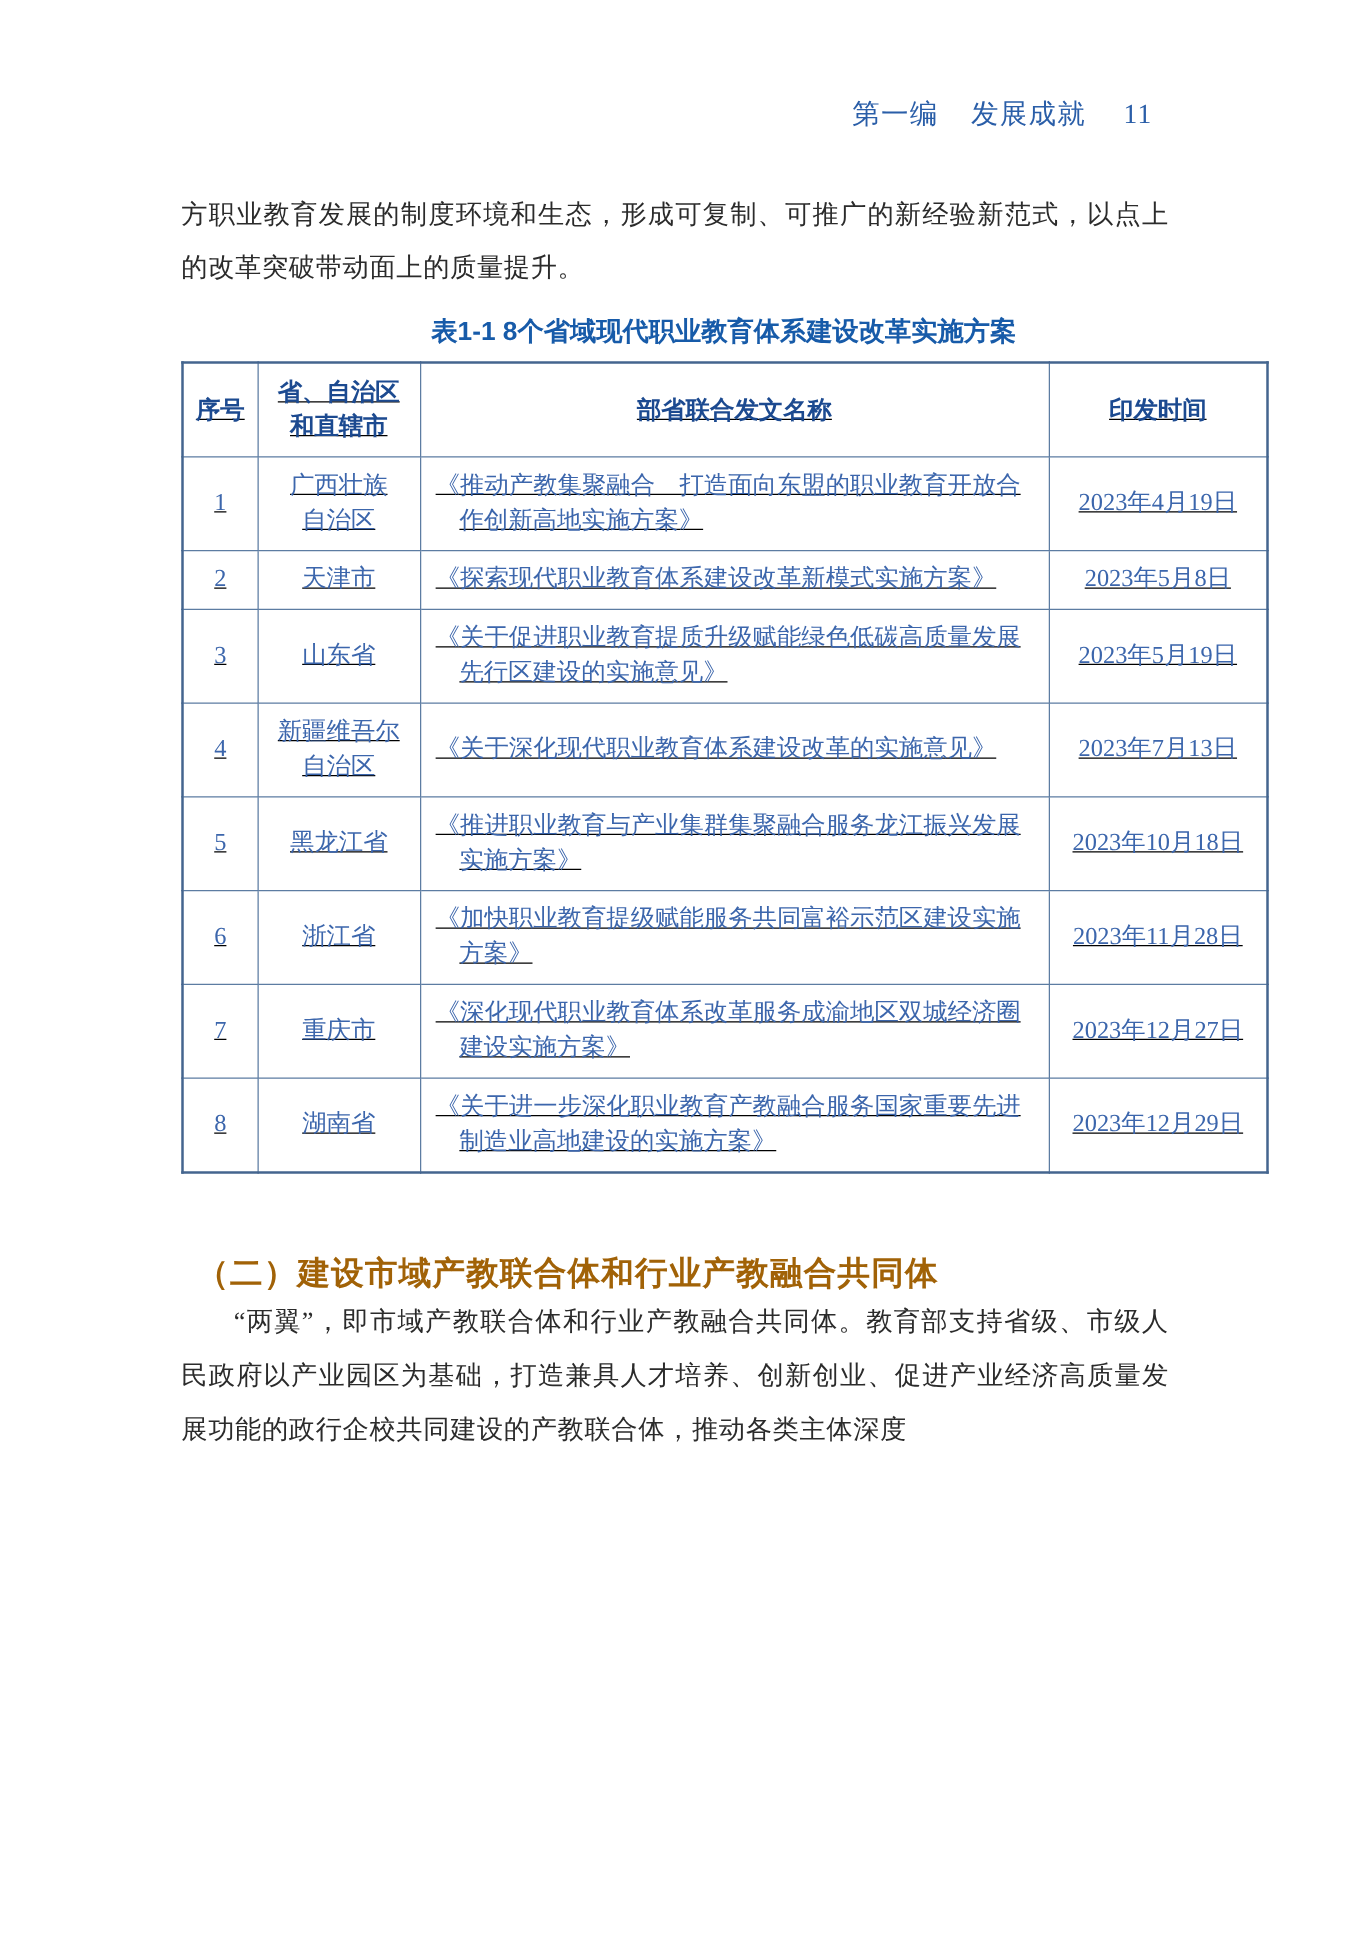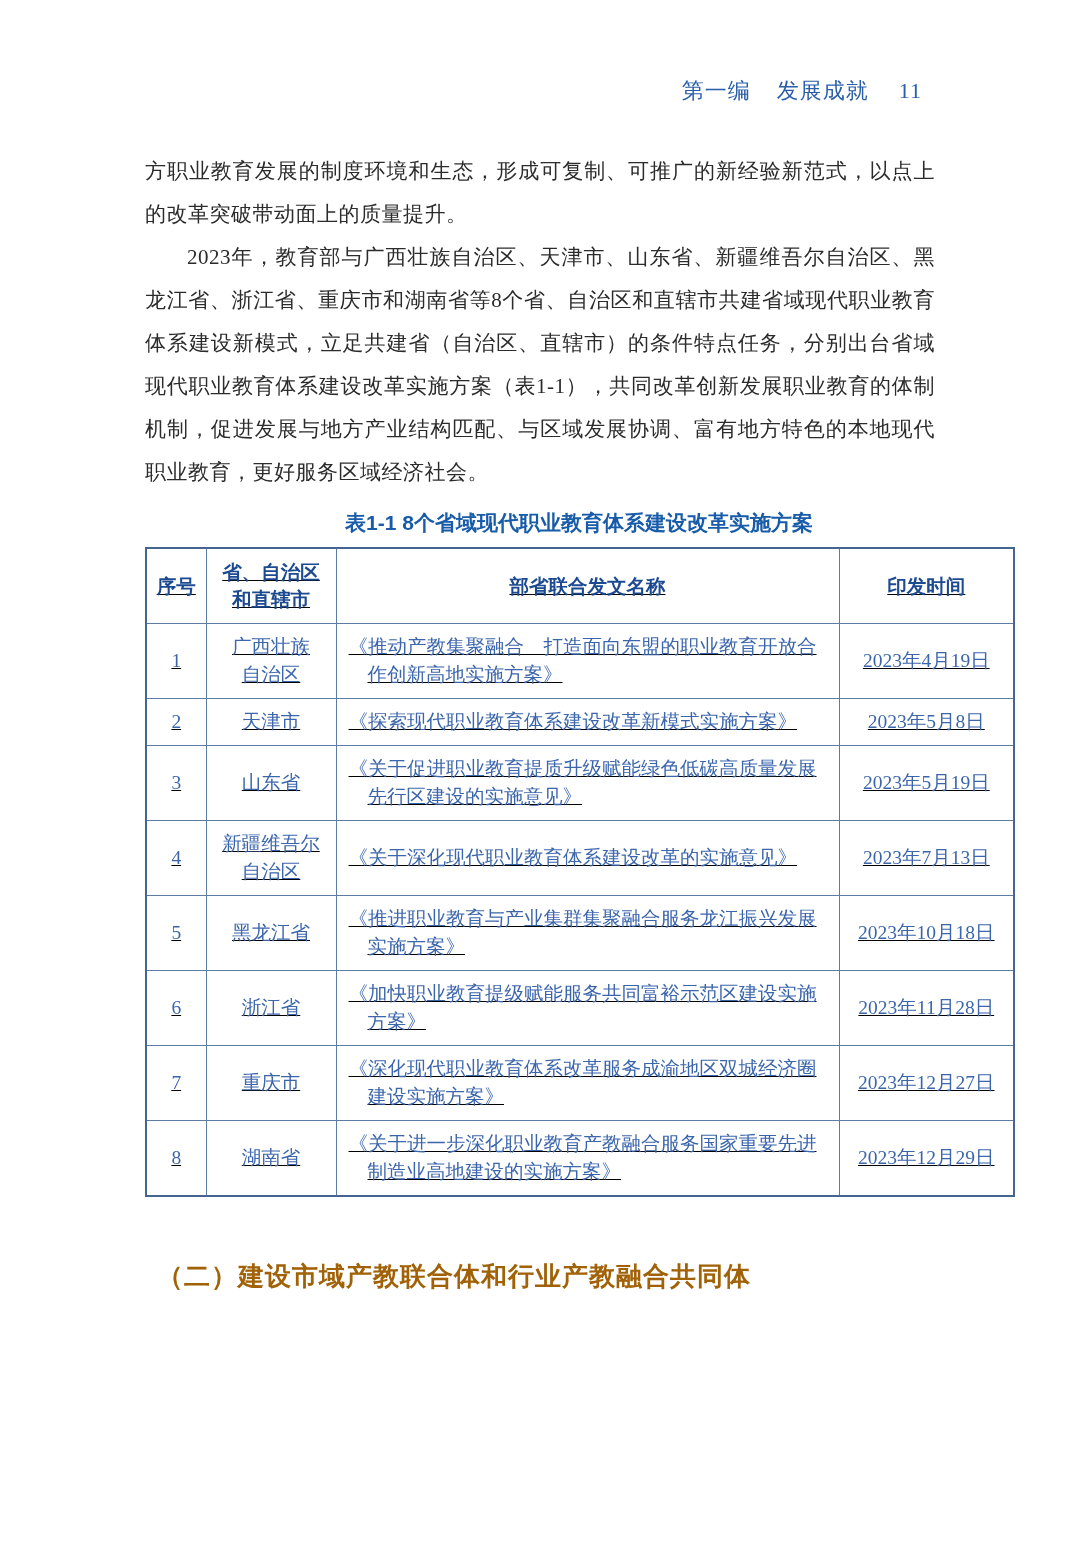--- a/index.html
+++ b/index.html
@@ -115,21 +115,20 @@
 <div class="page">
 
   <div class="page-header">
     <span class="sec-label">第一编</span><span class="sec-title">发展成就</span><span class="page-num">11</span>
   </div>
 
   <div class="content">
 
     <p class="body-text no-indent">方职业教育发展的制度环境和生态，形成可复制、可推广的新经验新范式，以点上的改革突破带动面上的质量提升。</p>
 
-    <p class="body-text">2023年，教育部与广西壮族自治区、天津市、山东省、新疆维吾尔自治区、黑龙江省、浙江省、重庆市和湖南省等8个省、自治区和直辖市共建省域现代职业教育体系建设新模式，立足共建省（自治区、直辖市）的条件特点任务，分别出台省域现代职业教育体系建设改革实施方案（表1-1），共同改革创新发展职业教育的体制机制，促进发展与地方产业结构匹配、与区域发展协调、富有地方特色的本地现代职业教育，更好服务区域经济社会。</p>
 
     <div class="table-caption">表1-1 8个省域现代职业教育体系建设改革实施方案</div>
 
     <table class="doc-table">
       <colgroup>
         <col class="c-no">
           <col class="c-region">
           <col class="c-doc">
           <col class="c-date">
       </colgroup>
@@ -191,15 +190,16 @@
           <td>8</td>
           <td class="prewrap">湖南省</td>
           <td class="doc-cell">《关于进一步深化职业教育产教融合服务国家重要先进制造业高地建设的实施方案》</td>
           <td class="date-cell">2023年12月29日</td>
         </tr>
       </tbody>
     </table>
 
     <h2 class="section-heading">（二）建设市域产教联合体和行业产教融合共同体</h2>
 
+    <p class="body-text para-3">“两翼”，即市域产教联合体和行业产教融合共同体。教育部支持省级、市级人民政府以产业园区为基础，打造兼具人才培养、创新创业、促进产业经济高质量发展功能的政行企校共同建设的产教联合体，推动各类主体深度</p>
 
   </div>
 </div>
 
 </body></html>

